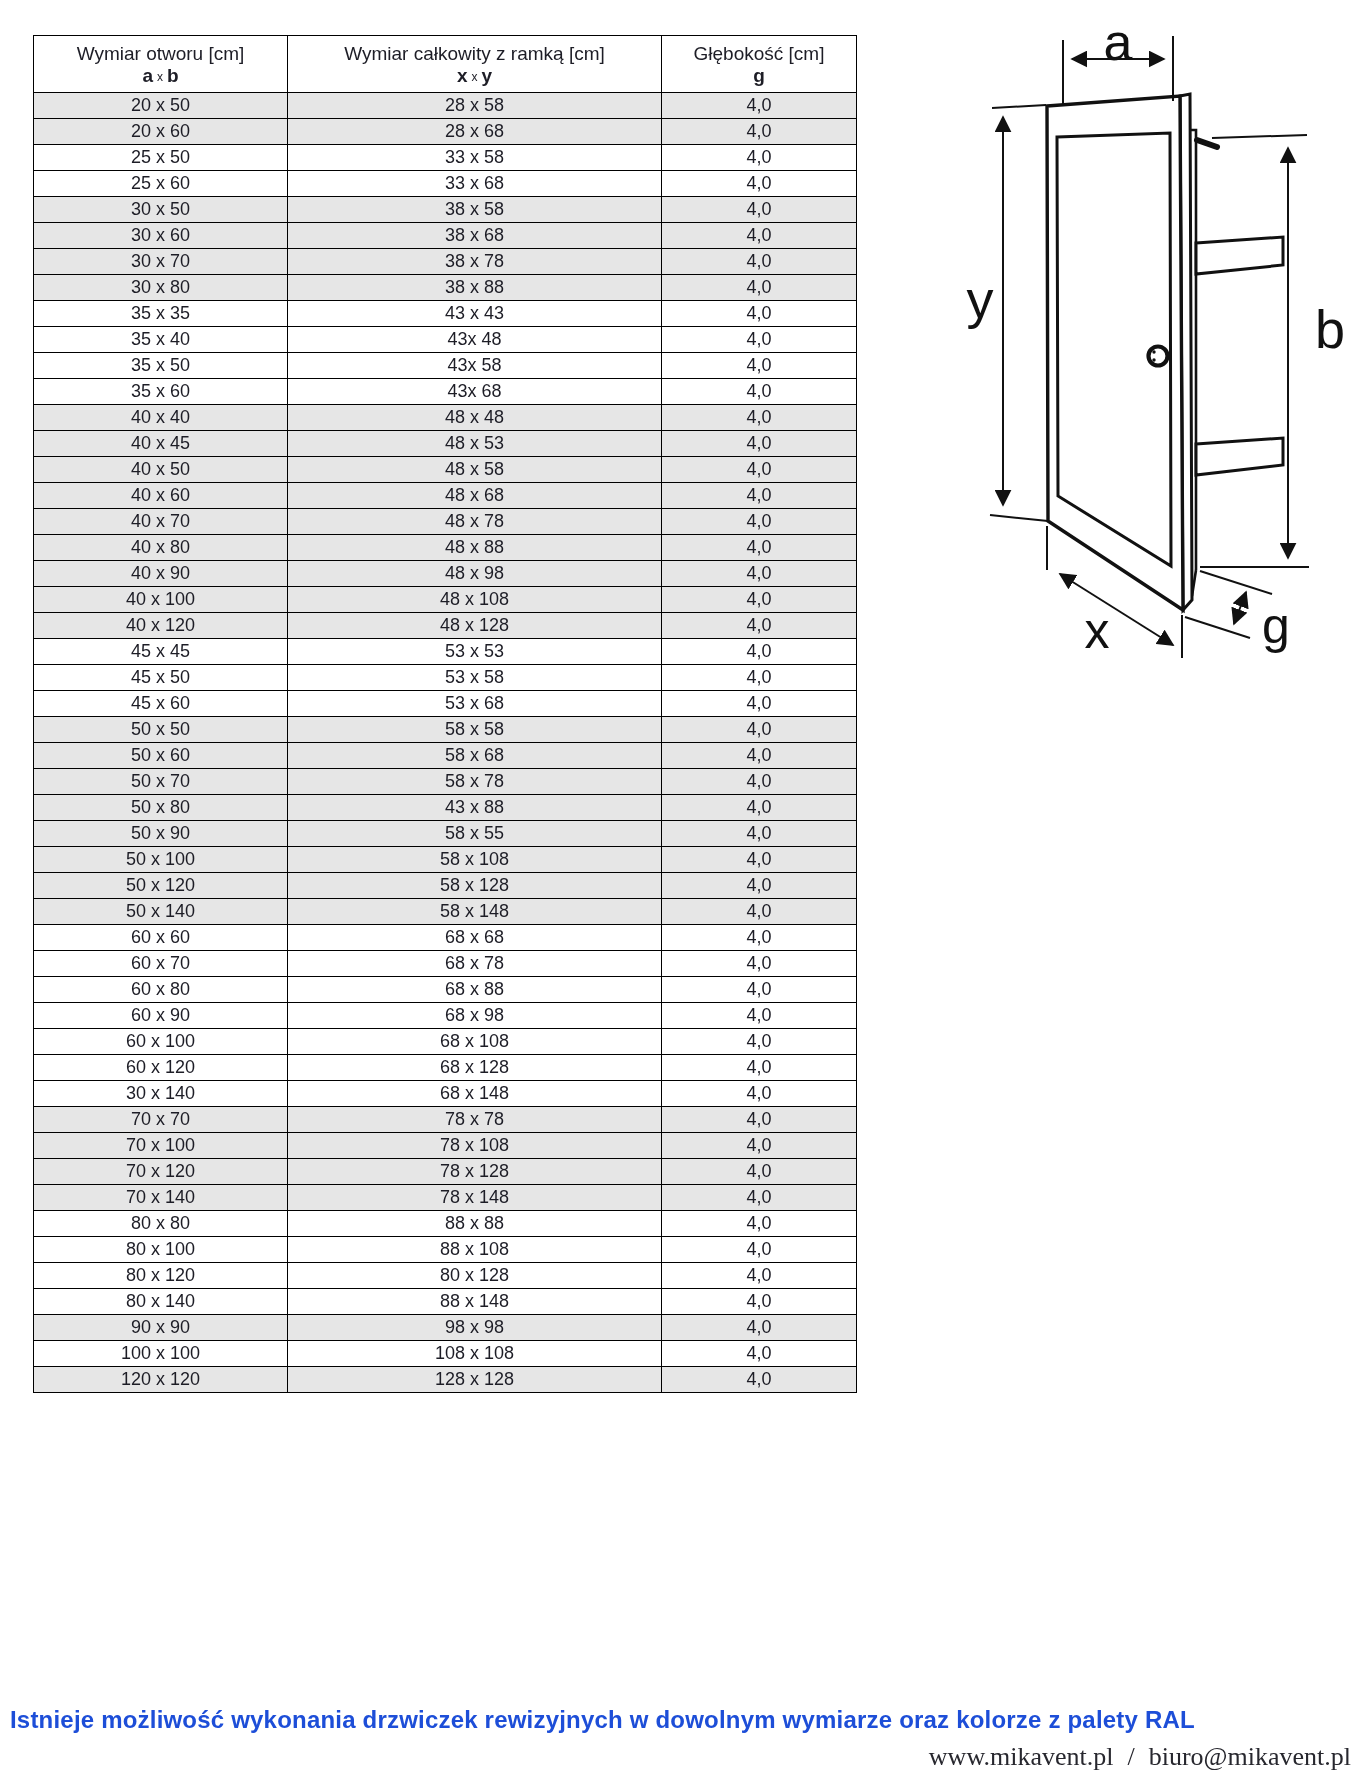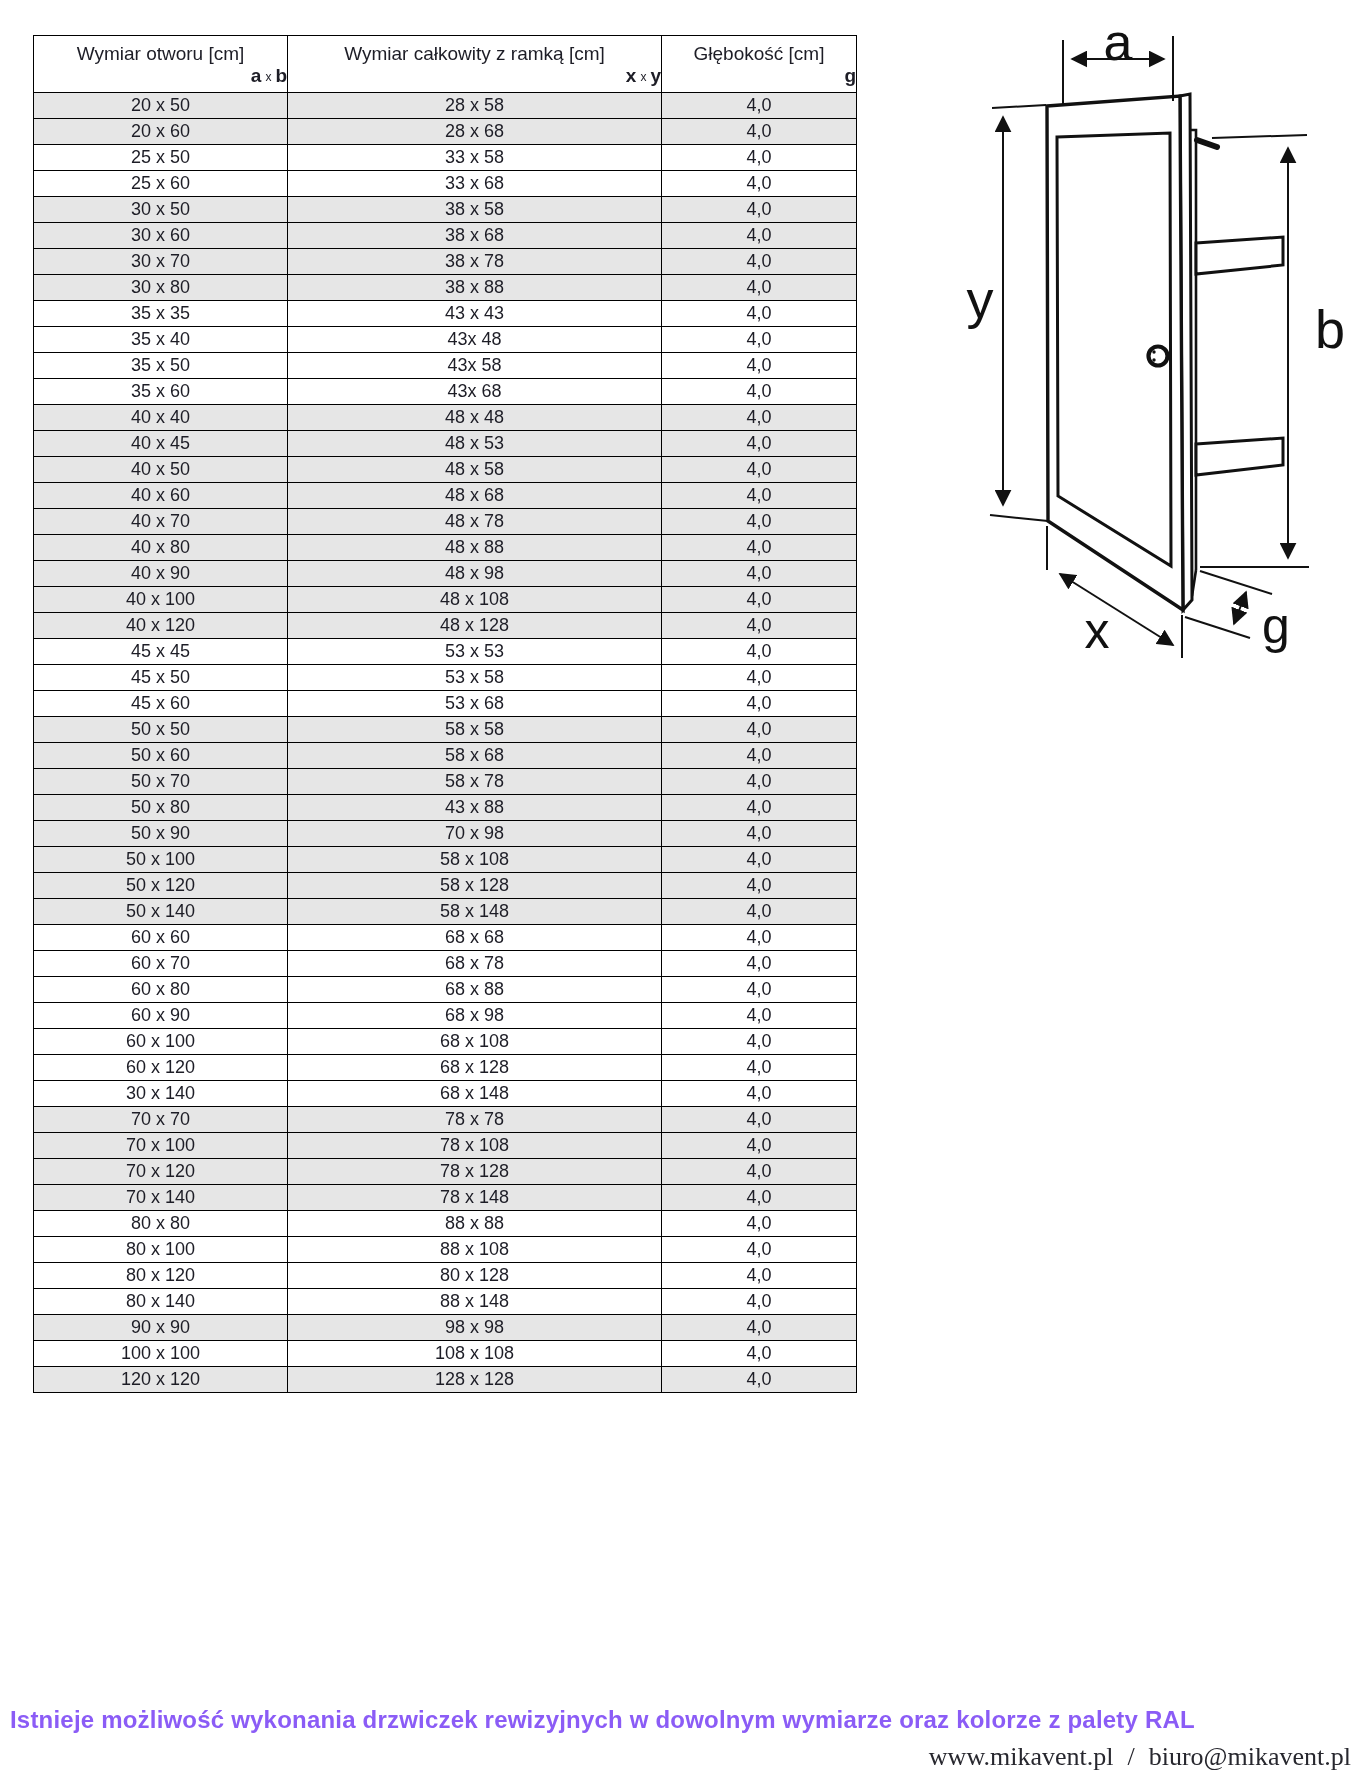--- a/index.html
+++ b/index.html
@@ -11,32 +11,32 @@
   .size-table{
     position:absolute;left:33px;top:35px;width:823px;
     border-collapse:collapse;table-layout:fixed;
   }
   .size-table th,.size-table td{
     border:1.5px solid #000;text-align:center;vertical-align:middle;padding:0;
     font-weight:400;
   }
   .size-table thead tr{height:57px;}
   .size-table .title{font-size:19px;line-height:1.35;}
-  .size-table .sub{font-size:19px;font-weight:700;line-height:1.1;text-align:right;}
+  .size-table .sub{font-size:19px;font-weight:700;line-height:1.1;}
   .size-table .sub .sep{font-size:12px;font-weight:400;padding:0 4px;vertical-align:1px;}
   .size-table tbody tr{height:26px;font-size:18px;margin-left:39px;}
   .size-table tbody tr.shaded{background:#e6e6e6;}
   
   .diagram{position:absolute;left:880px;top:18px;width:471px;height:662px;}
   .diagram svg{display:block;width:100%;height:100%;}
   .dim-label{font-family:"Liberation Sans",sans-serif;fill:#111;}
   
   .note{
     position:absolute;left:10px;top:1682px;width:1338px;
-    font-size:24px;font-weight:700;color:#8b5cf6;letter-spacing:.2px;
+    font-size:24px;font-weight:700;color:#1d4ed8;letter-spacing:.2px;
   }
   .footer{
     position:absolute;left:0;top:1742px;width:1351px;text-align:right;
     font-size:26px;color:#27272e;font-family:Liberation Serif, serif;
   }
   .footer .sep{padding:0 14px;}
 </style>
 </head>
 <body>
 
@@ -198,21 +198,21 @@
         <td>58 x 78</td>
         <td>4,0</td>
       </tr>
       <tr class="shaded">
         <td>50 x 80</td>
         <td>43 x 88</td>
         <td>4,0</td>
       </tr>
       <tr class="shaded">
         <td>50 x 90</td>
-        <td>70 x 98</td>
+        <td>58 x 55</td>
         <td>4,0</td>
       </tr>
       <tr class="shaded">
         <td>50 x 100</td>
         <td>58 x 108</td>
         <td>4,0</td>
       </tr>
       <tr class="shaded">
         <td>50 x 120</td>
         <td>58 x 128</td>

